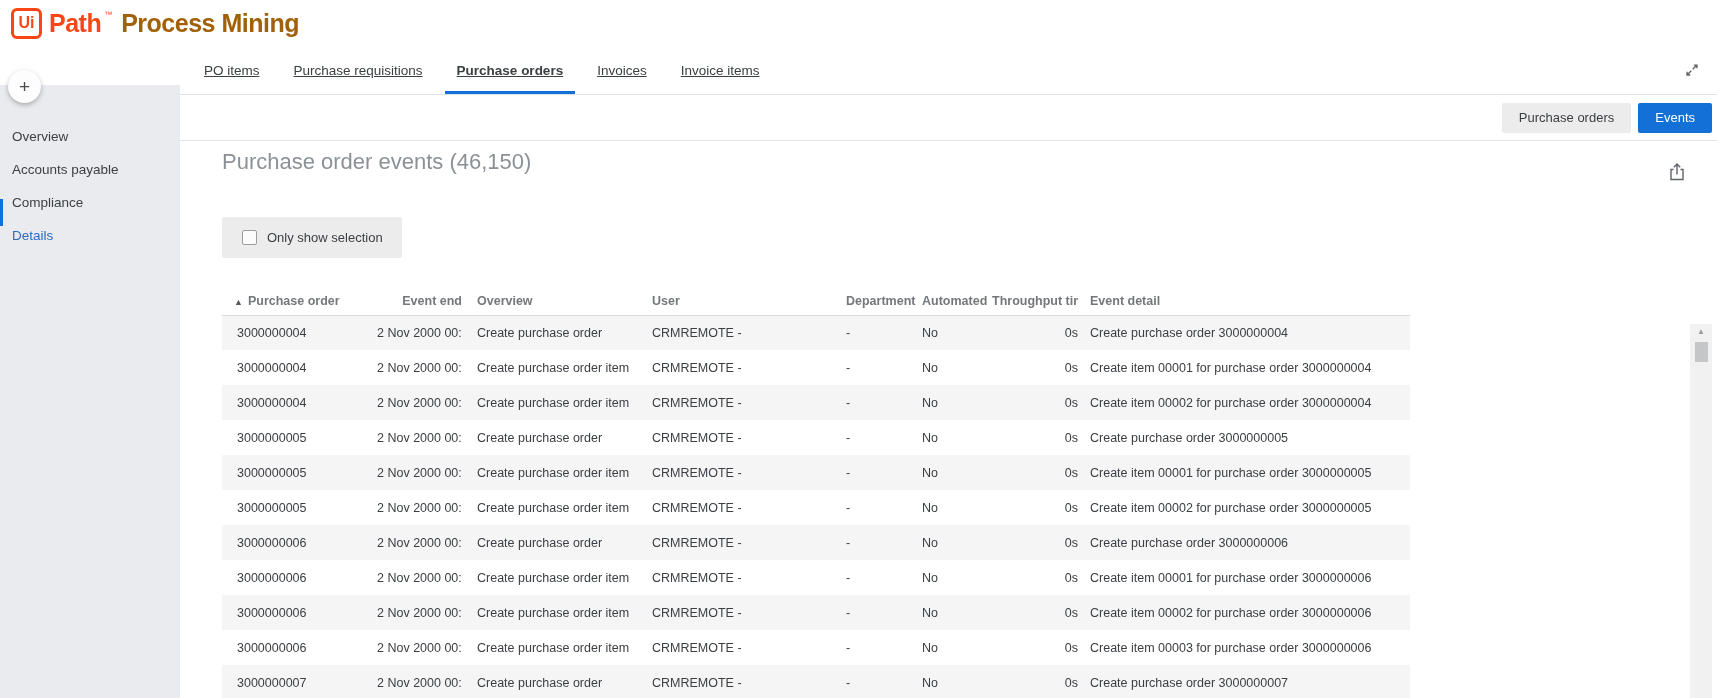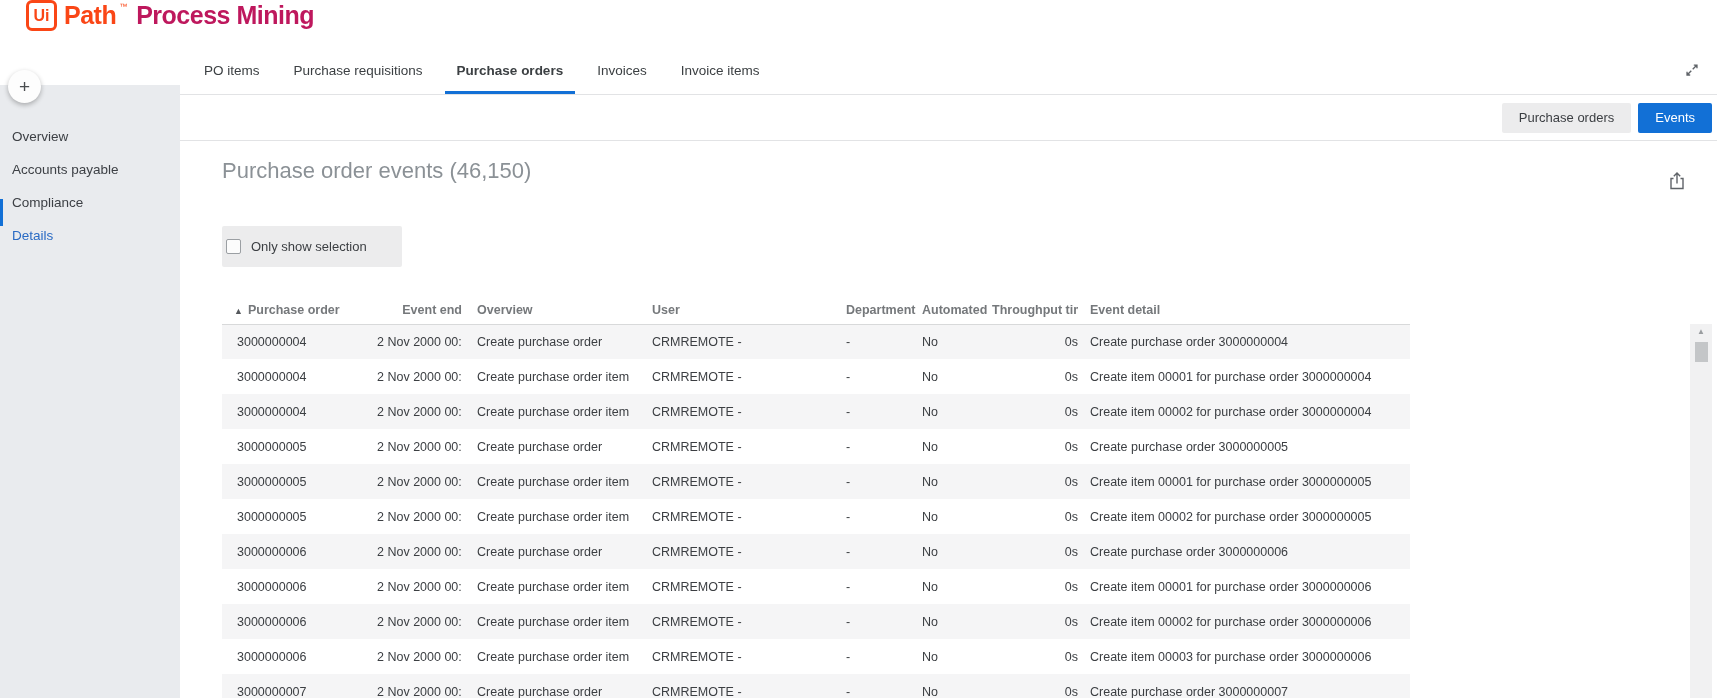--- a/index.html
+++ b/index.html
@@ -1,27 +1,27 @@
 <!DOCTYPE html>
 <html style="--orange: #fa4616; --accent: #1270d6;"><head>
 <meta charset="utf-8">
 <style>
   * { margin:0; padding:0; box-sizing:border-box; }
   html,body { width:1717px; height:698px; overflow:hidden; background:#fff;
               font-family:"Liberation Sans", sans-serif; color:#3b3e42; }
 
   
-  .topbar { height:46px; background:#fff; display:flex; padding-left:26px; }
+  .topbar { height:46px; background:#fff; display:flex; align-items:center; padding-left:11px; }
   .logo { display:flex; align-items:flex-start; gap:7px; }
   .logo-box { width:31px; height:31px; border:3px solid var(--orange); border-radius:6px;
               display:flex; align-items:center; justify-content:center;
               color:var(--orange); font-weight:bold; font-size:16px; }
   .logo-path { color:var(--orange); font-weight:bold; font-size:25px; line-height:31px; letter-spacing:-0.5px; }
   .logo-tm { color:var(--orange); font-size:8px; margin:2px 2px 0 -4px; }
-  .logo-product { color:#be185d; font-weight:bold; font-size:25px; line-height:31px; letter-spacing:-0.5px; }
+  .logo-product { color:#a16207; font-weight:bold; font-size:25px; line-height:31px; letter-spacing:-0.5px; }
 
   
   .frame { display:flex; height:652px; }
 
   
   .sidebar { width:180px; background:#fff; position:relative; flex:none; }
   .sb-panel { position:absolute; top:39px; left:0; right:0; bottom:0; background:#e9ebee; padding-top:12px; }
   .add-btn { position:absolute; top:24px; left:8px; width:33px; height:33px; border-radius:50%;
              background:#fdfdfd; box-shadow:0 2px 5px rgba(0,0,0,.28); border:none;
              color:#4a4d50; font-size:19px; line-height:33px; text-align:center; cursor:pointer; z-index:2; }
@@ -30,40 +30,40 @@
   .sb-item.active .sb-bar { background:var(--accent); }
   .sb-label { padding-left:12px; font-size:13.5px; color:#3d4045;margin-top:46px; }
   .sb-item.active .sb-label { color:#2a6bc4; }
 
   
   .main { flex:1; display:flex; flex-direction:column; background:#fff; position:relative; }
 
   .tabstrip { height:49px; background:#fff; border-bottom:1px solid #e2e3e5;
               display:flex; align-items:stretch; padding-left:22px; position:relative; }
   .tab { position:relative; display:flex; align-items:center; margin-right:30px; cursor:pointer; }
-  .tab-label { font-size:13.5px; font-weight:500; color:#3c4043; padding:0 2px; }
+  .tab-label { font-size:13.5px; font-weight:500; color:#3c4043; padding:0 2px;text-decoration:underline; }
   .tab.active .tab-label { font-weight:bold; }
   .tab-underline { position:absolute; left:-10px; right:-10px; bottom:0; height:3px; background:transparent; }
   .tab.active .tab-underline { background:var(--accent); }
   .expand-icon { position:absolute; right:16px; top:15px; width:18px; height:18px; cursor:pointer; }
 
   .toggle-row { height:46px; background:#fff; border-bottom:1px solid #e2e3e5;
                 display:flex; align-items:center; justify-content:flex-end; gap:7px; padding-right:5px; }
   .tg-btn { height:30px; padding:0 17px; font-size:13px; border:none; border-radius:2px;
             background:#ececed; color:#3b3e42; cursor:pointer; font-family:inherit; }
   .tg-btn.active { background:var(--accent); color:#fff; }
 
   .content { flex:1; overflow:hidden; padding-left:42px; }
   .title-row { display:flex; justify-content:space-between; align-items:flex-start;
-               margin-top:17px; padding-right:30px; }
+               margin-top:8px; padding-right:30px; }
   .page-title { font-size:22px; font-weight:400; color:#8b9196; }
   .export-icon { width:20px; height:22px; margin-top:12px; cursor:pointer; }
 
   .filter-box { margin-top:34px; width:180px; height:41px; background:#ececed; border-radius:2px;
-                display:flex; align-items:center; padding-left:4px; gap:10px; cursor:pointer; }
+                display:flex; align-items:center; padding-left:20px; gap:10px; cursor:pointer; }
   .checkbox { width:15px; height:15px; background:#fcfcfc; border:1px solid #9b9fa3; border-radius:2px; flex:none; }
   .filter-label { font-size:13px; color:#3b3e42; }
 
   table { border-collapse:collapse; table-layout:fixed; width:1188px; margin-top:29px; }
   thead th { height:28px; font-size:12.5px; font-weight:700; color:#75787b;
              border-bottom:1px solid #d8d9da; white-space:nowrap; overflow:hidden;
              cursor:pointer; vertical-align:middle; }
   tbody td { height:35px; font-size:12.5px; color:#3b3e42; white-space:nowrap; overflow:hidden;
              vertical-align:middle; }
   tbody tr { cursor:pointer; }

